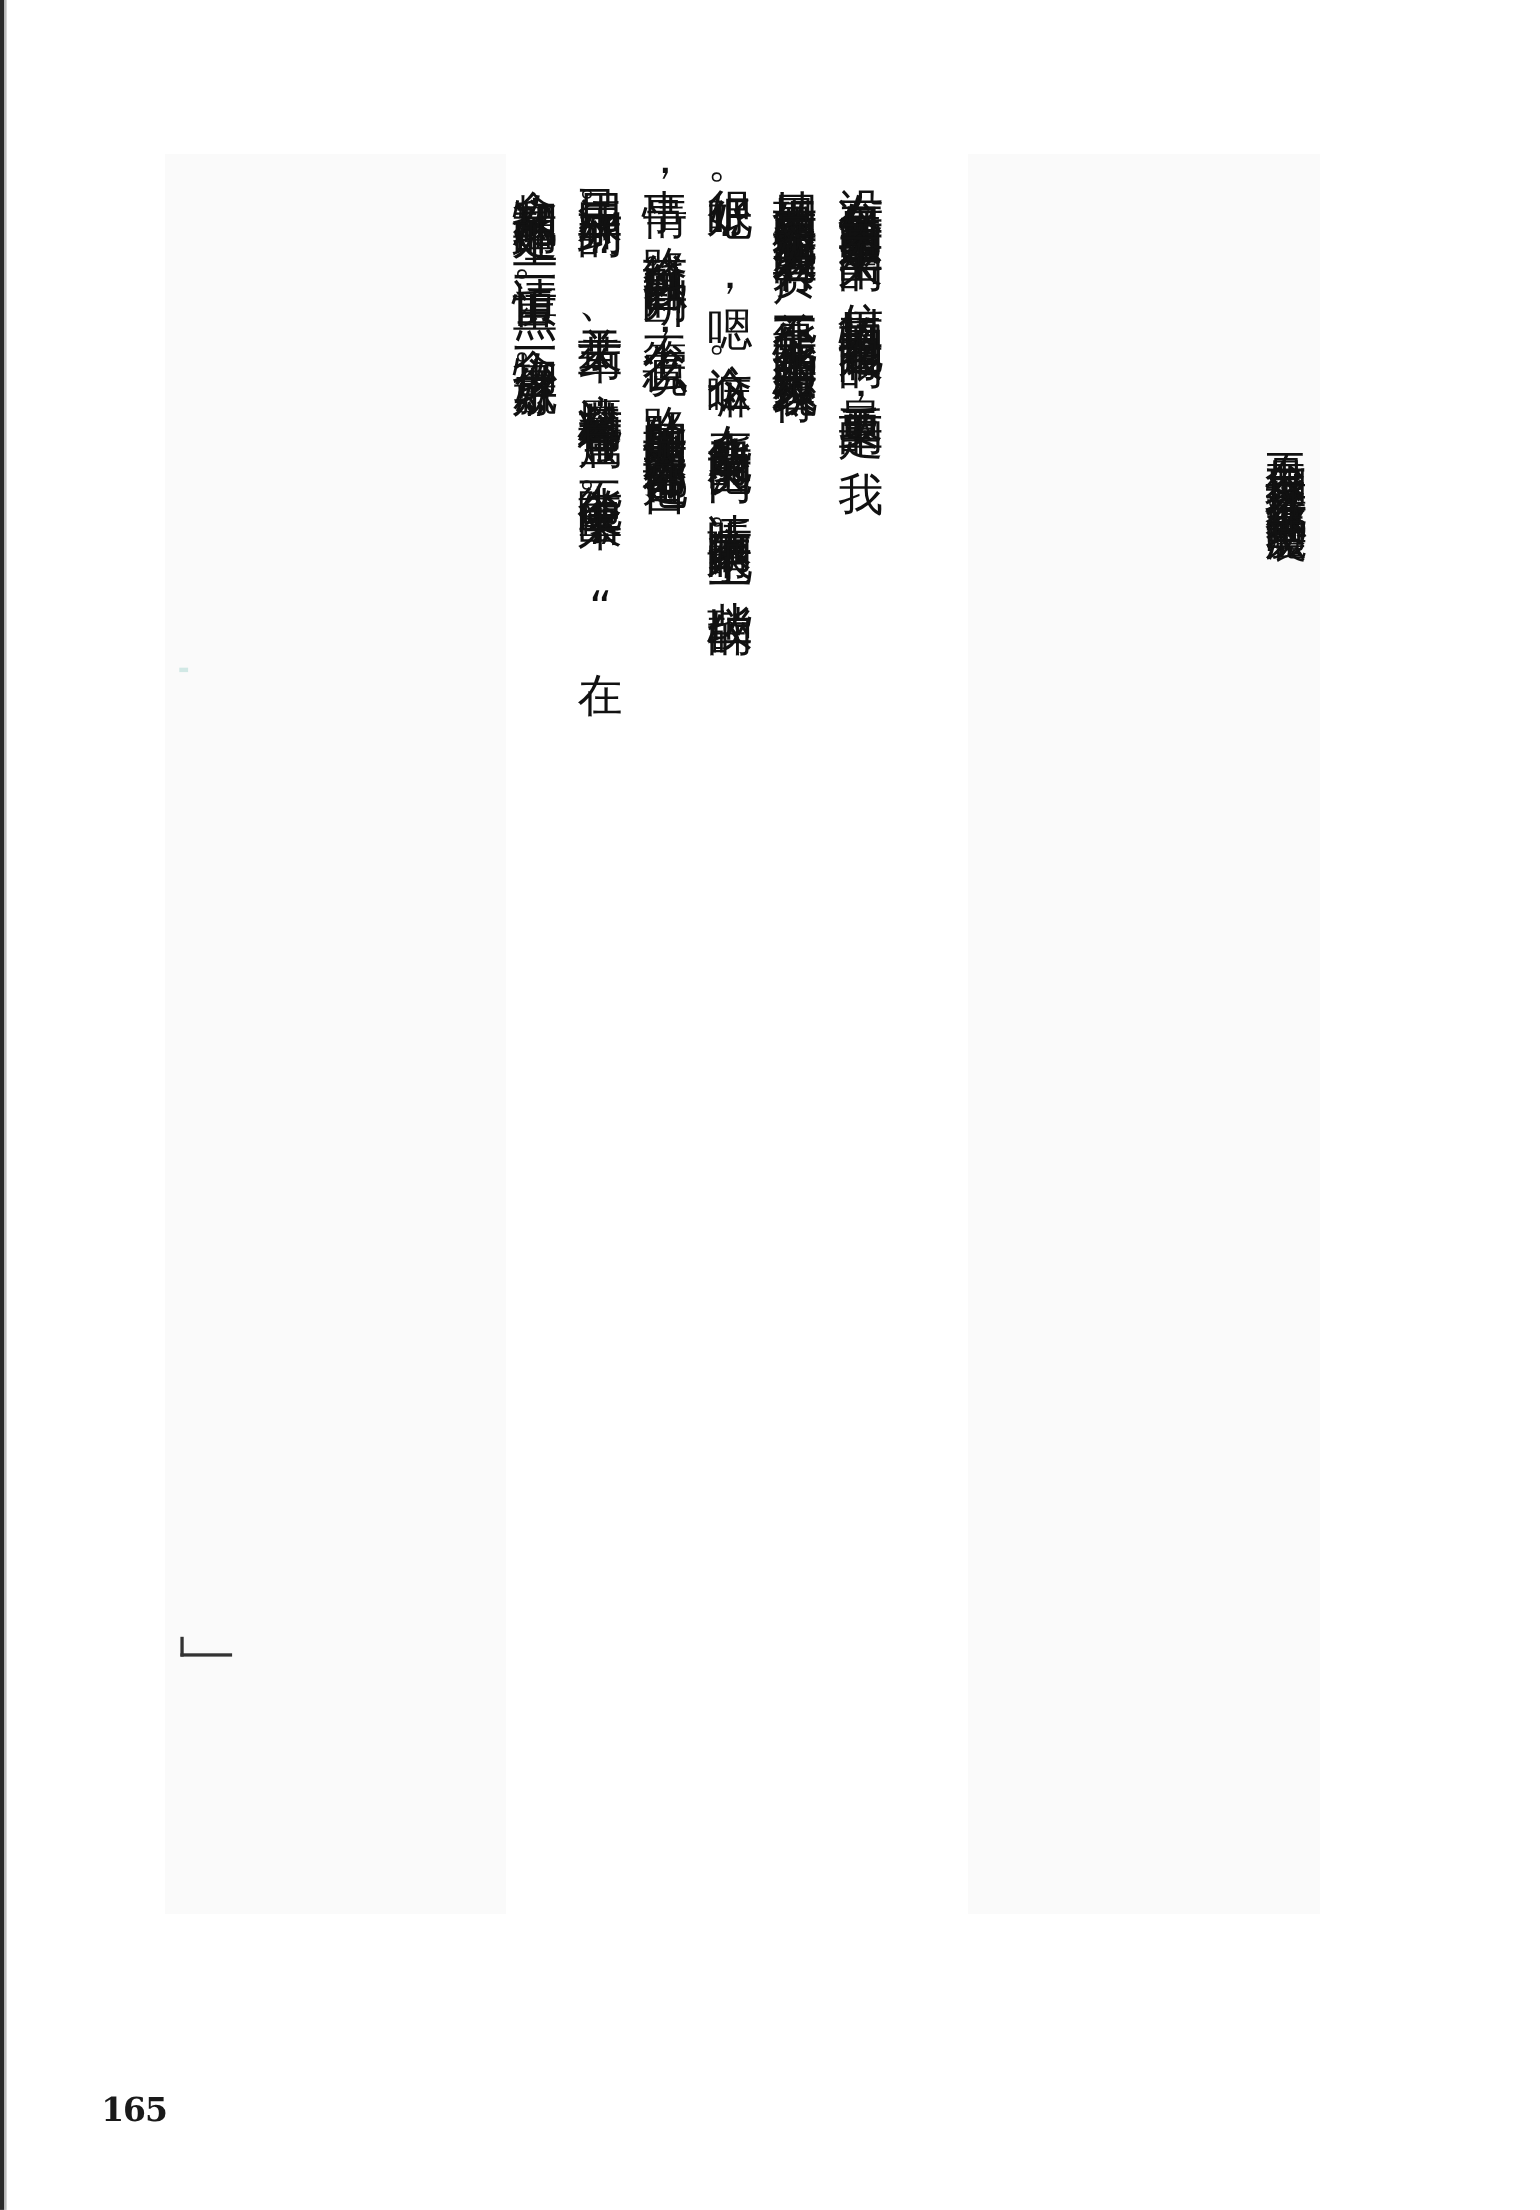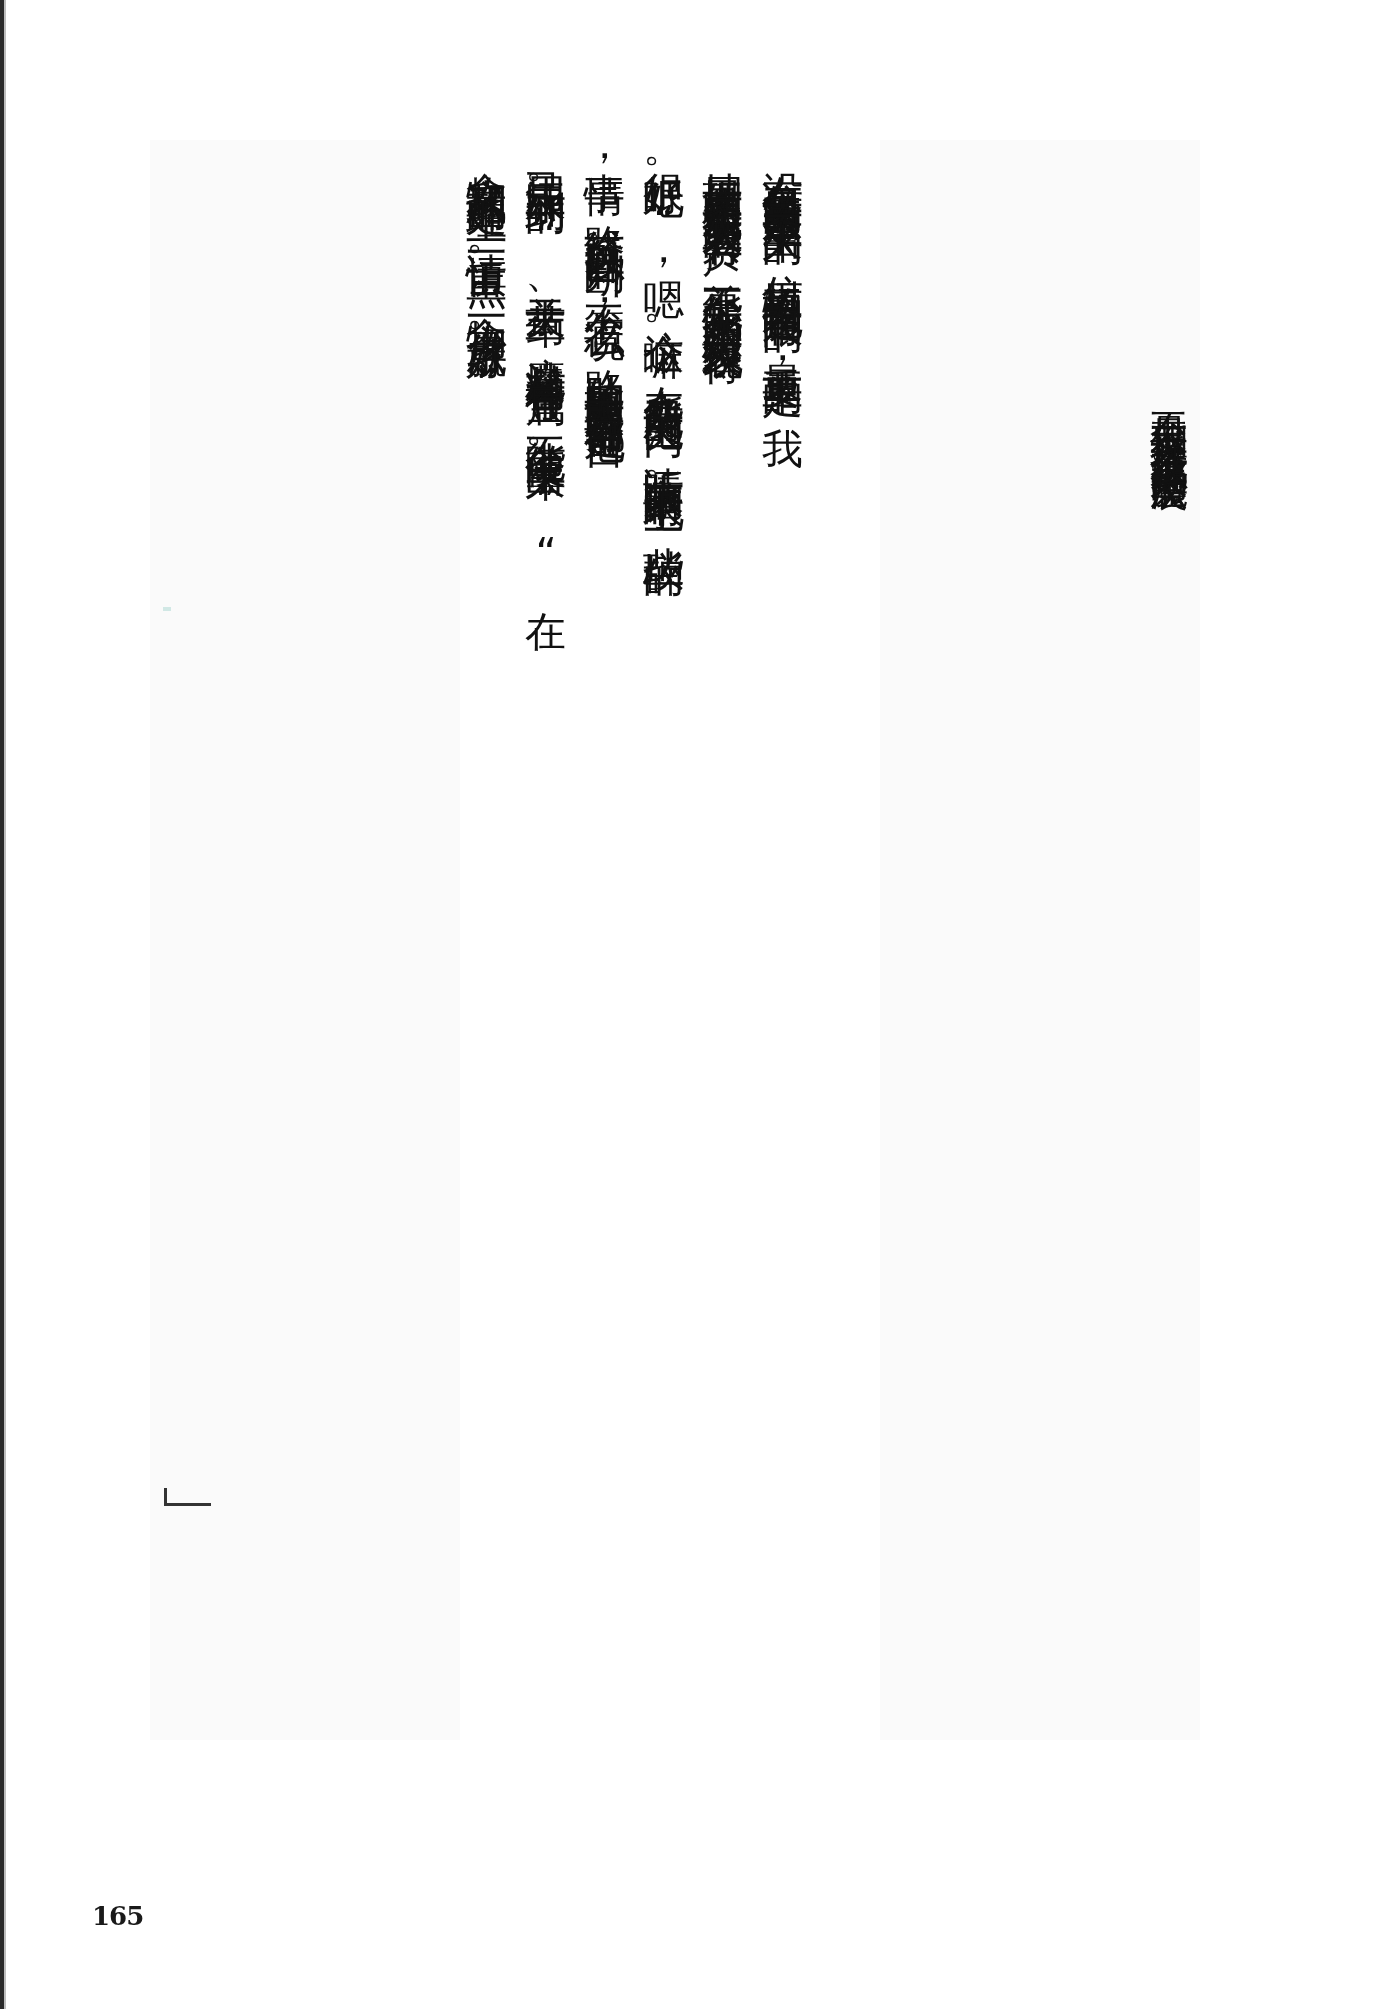--- a/index.html
+++ b/index.html
@@ -65,21 +65,21 @@
       height: 15px;
       border-left: 3px solid #333333;
       border-bottom: 3px solid #333333;
     }
     .page-number {
       position: absolute;
       left: 92px;
       top: 1901px;
       font-family: "DejaVu Serif", serif;
       font-weight: bold;
-      font-size: 26px;
+      font-size: 30px;
       color: #1a1a1a;
       letter-spacing: -1px;
     }
     .speck {
       position: absolute;
       left: 163px;
       top: 607px;
       width: 8px;
       height: 4px;
       background: #bfe0dc;

